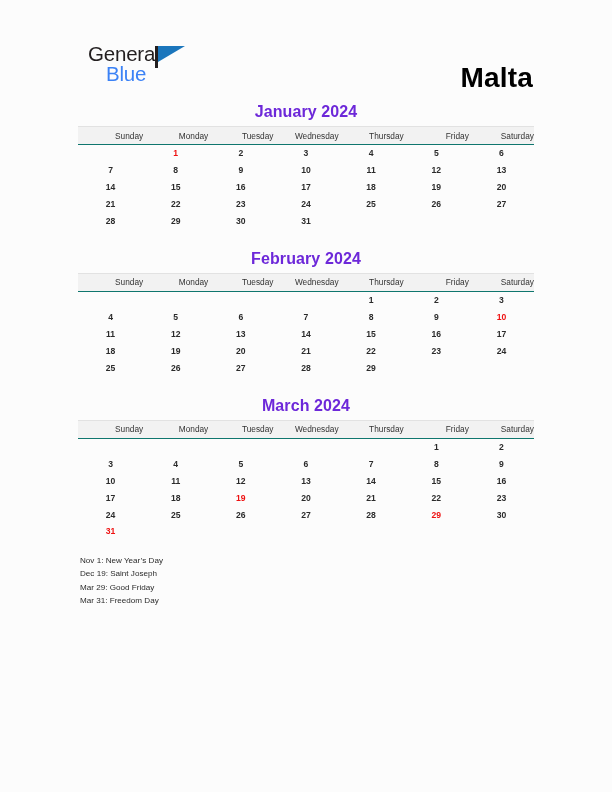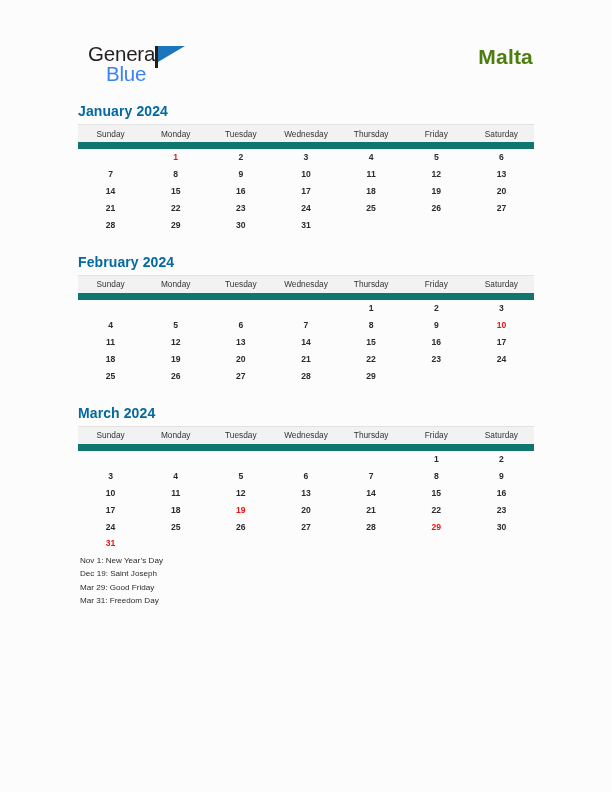--- a/index.html
+++ b/index.html
@@ -82,65 +82,65 @@
     top: 0;
     width: 0;
     height: 0;
     border-left: 27px solid #1b76bc;
     border-bottom: 16px solid transparent;
   }
 
   .country-title {
     position: absolute;
     right: 79px;
-    top: 46px;
-    font-size: 21px;
+    top: 64px;
+    font-size: 28px;
     font-weight: 700;
-    color: #4d7c0f;
+    color: #000000;
     letter-spacing: 0.2px;
     line-height: 1;
     white-space: nowrap;
   }
 
   
   .months {
     position: absolute;
     left: 78px;
     top: 103px;
     width: 456px;
   }
 
   .month-block {
     width: 456px;
     margin-bottom: 21px;
   }
 
   .month-title {
-    text-align: left;
-    font-size: 14px;
+    text-align: center;
+    font-size: 16px;
     font-weight: 700;
-    color: #0369a1;
+    color: #6d28d9;
     padding-bottom: 5px;
     letter-spacing: 0.1px;
   }
 
   table.cal {
     width: 456px;
     border-collapse: collapse;
     table-layout: fixed;
   }
 
   table.cal thead th {
     background: #f2f2f2;
     border-top: 1px solid #e2e2e2;
-    border-bottom: 7px solid #0f766e;
+    border-bottom: 1px solid #0f766e;
     font-size: 8.3px;
     font-weight: 400;
     color: #333333;
-    text-align: center;
+    text-align: right;
     height: 17px;
     padding: 0;
     vertical-align: middle;
   }
 
   table.cal tbody td {
     font-size: 8.6px;
     font-weight: 700;
     color: #2b2b2b;
     text-align: center;

